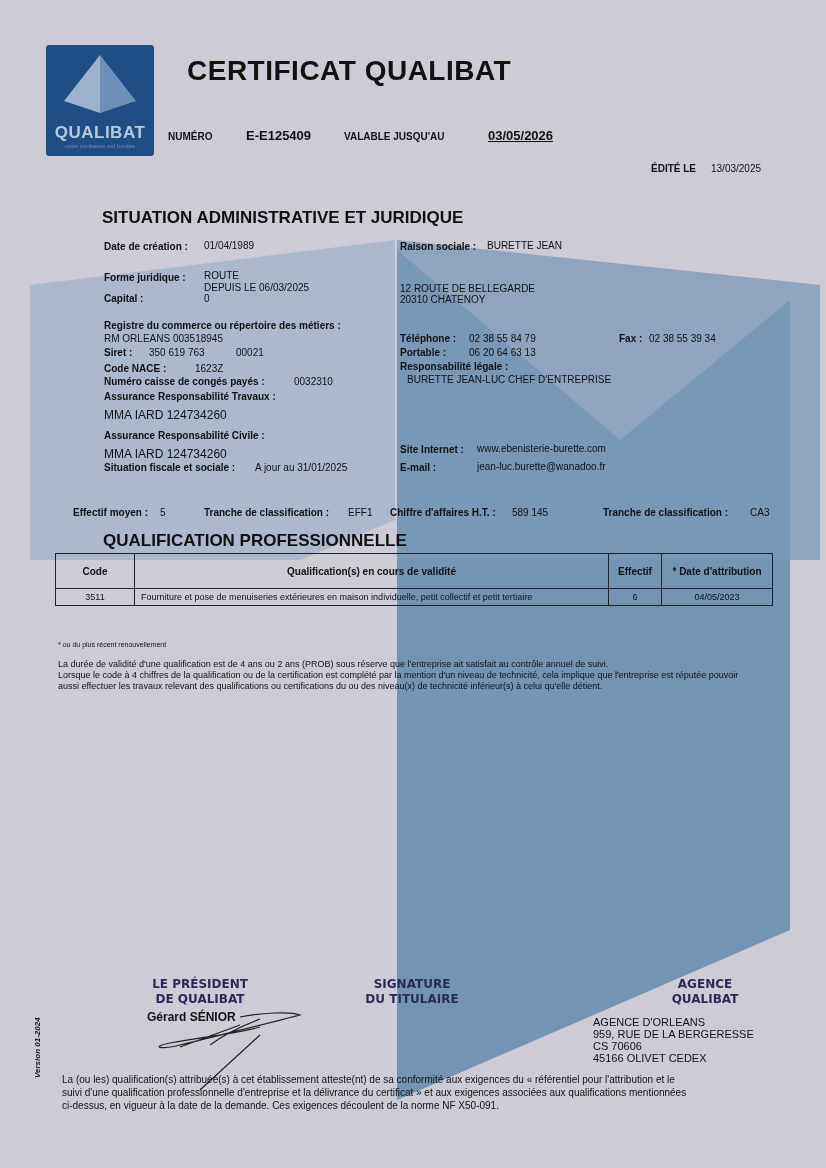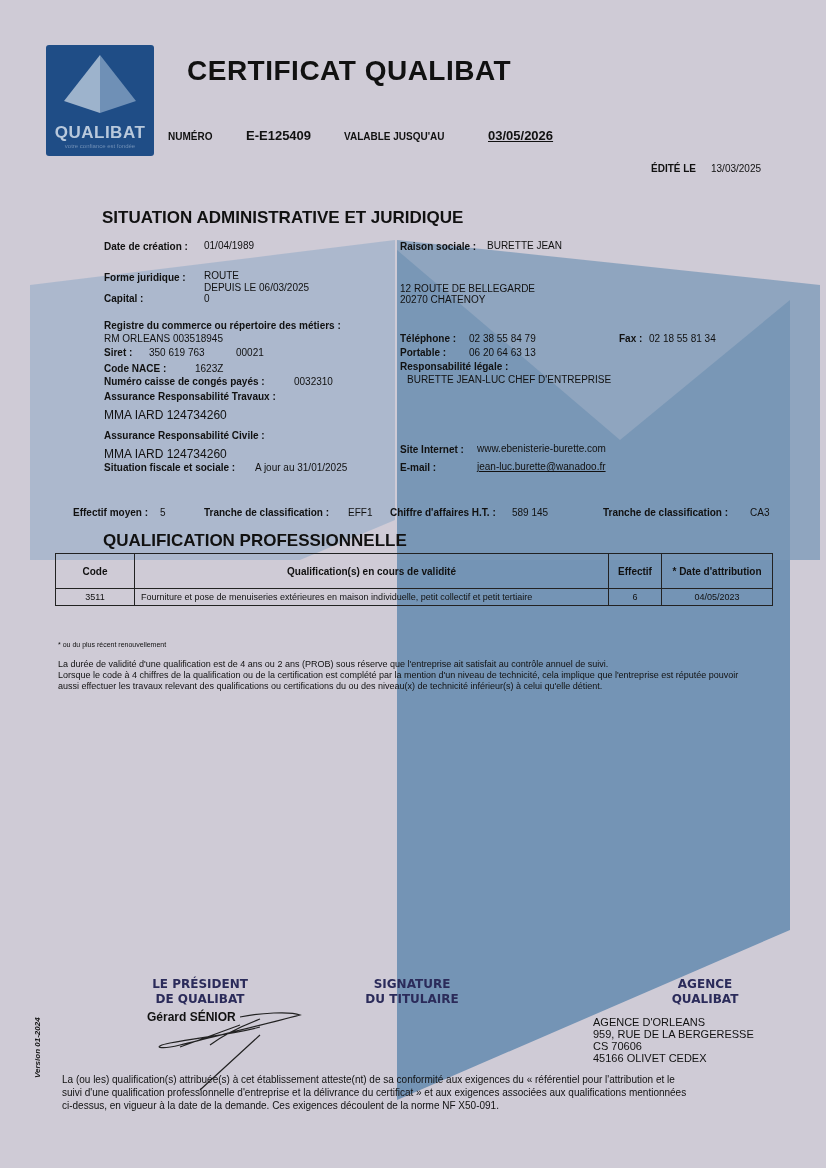--- a/index.html
+++ b/index.html
@@ -89,33 +89,33 @@
 <div class="abs f10 lbl" style="left:104px;top:391px;">Assurance Responsabilité Travaux :</div>
 <div class="abs f8" style="left:104px;top:408px;">MMA IARD 124734260</div>
 <div class="abs f10 lbl" style="left:104px;top:430px;">Assurance Responsabilité Civile :</div>
 <div class="abs f8" style="left:104px;top:447px;">MMA IARD 124734260</div>
 <div class="abs f10 lbl" style="left:104px;top:462px;">Situation fiscale et sociale :</div>
 <div class="abs f10" style="left:255px;top:462px;">A  jour au 31/01/2025</div>
 
 <div class="abs f10 lbl" style="left:400px;top:241px;">Raison sociale :</div>
 <div class="abs f10" style="left:487px;top:240px;">BURETTE JEAN</div>
 <div class="abs f10" style="left:400px;top:283px;">12 ROUTE DE BELLEGARDE</div>
-<div class="abs f10" style="left:400px;top:294px;">20270 CHATENOY</div>
+<div class="abs f10" style="left:400px;top:294px;">20310 CHATENOY</div>
 <div class="abs f10 lbl" style="left:400px;top:333px;">Téléphone :</div>
 <div class="abs f10" style="left:469px;top:333px;">02 38 55 84 79</div>
 <div class="abs f10 lbl" style="left:619px;top:333px;">Fax :</div>
-<div class="abs f10" style="left:649px;top:333px;">02 18 55 81 34</div>
+<div class="abs f10" style="left:649px;top:333px;">02 38 55 39 34</div>
 <div class="abs f10 lbl" style="left:400px;top:347px;">Portable :</div>
 <div class="abs f10" style="left:469px;top:347px;">06 20 64 63 13</div>
 <div class="abs f10 lbl" style="left:400px;top:361px;">Responsabilité légale :</div>
 <div class="abs f10" style="left:407px;top:374px;">BURETTE JEAN-LUC CHEF D'ENTREPRISE</div>
 <div class="abs f10 lbl" style="left:400px;top:444px;">Site Internet :</div>
 <div class="abs f10" style="left:477px;top:443px;">www.ebenisterie-burette.com</div>
 <div class="abs f10 lbl" style="left:400px;top:462px;">E-mail :</div>
-<div class="abs f10" style="left:477px;top:461px;text-decoration:underline;">jean-luc.burette@wanadoo.fr</div>
+<div class="abs f10" style="left:477px;top:461px;">jean-luc.burette@wanadoo.fr</div>
 
 <div class="abs f10 lbl" style="left:73px;top:507px;">Effectif moyen :</div>
 <div class="abs f10" style="left:160px;top:507px;">5</div>
 <div class="abs f10 lbl" style="left:204px;top:507px;">Tranche de classification :</div>
 <div class="abs f10" style="left:348px;top:507px;">EFF1</div>
 <div class="abs f10 lbl" style="left:390px;top:507px;">Chiffre d'affaires H.T. :</div>
 <div class="abs f10" style="left:512px;top:507px;">589 145</div>
 <div class="abs f10 lbl" style="left:603px;top:507px;">Tranche de classification :</div>
 <div class="abs f10" style="left:750px;top:507px;">CA3</div>
 

